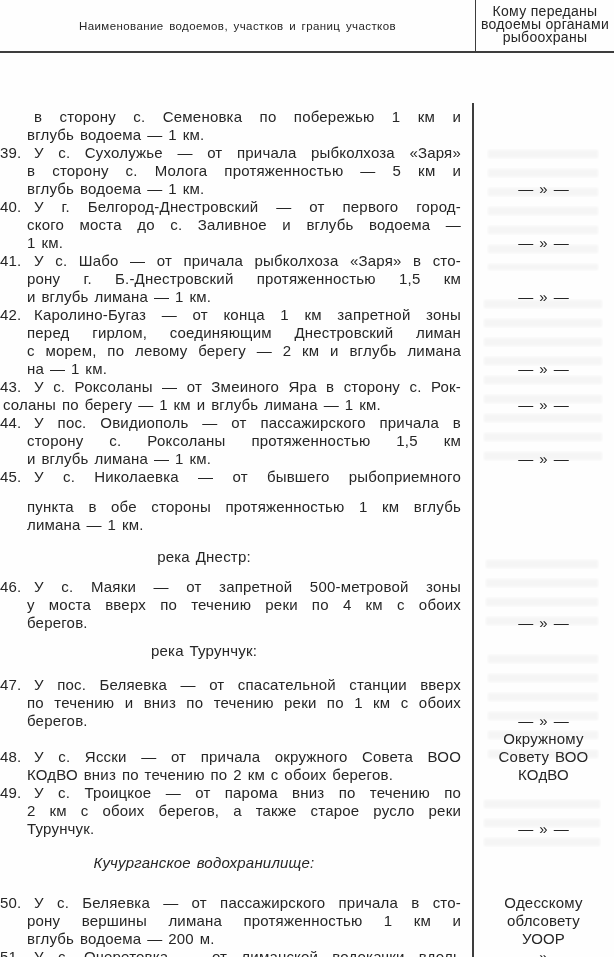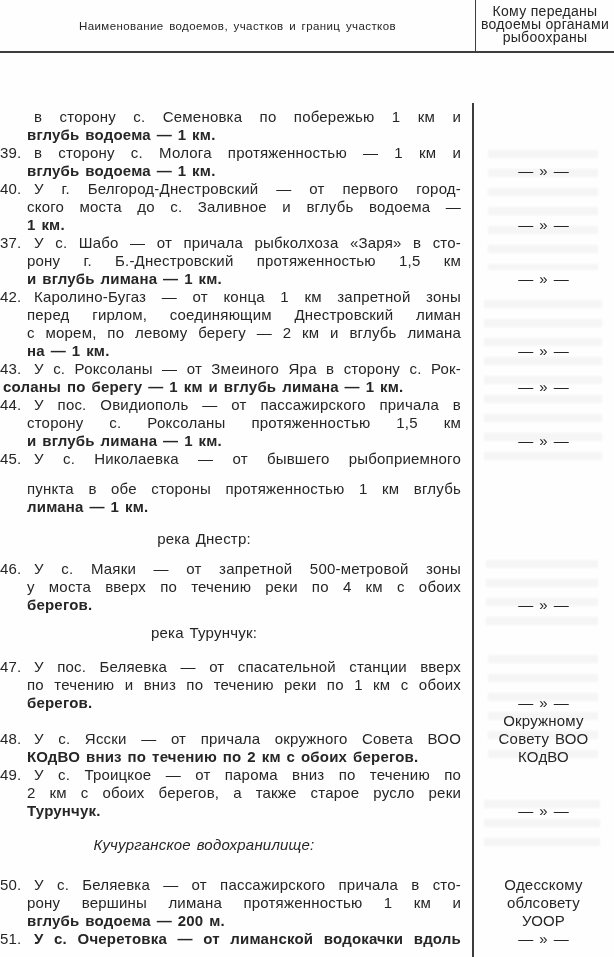--- a/index.html
+++ b/index.html
@@ -46,21 +46,21 @@
   .row { display:flex; align-items:flex-end; }
   .cl {
     width:473px; flex:none;
     box-sizing:border-box;
     position:relative;
     padding:0 12px 0 27px;
   }
   .num { position:absolute; left:0; top:0; }
   .txt .line { text-align:justify; text-align-last:justify; }
   .txt .line:first-child { text-indent:7px; }
-  .txt .line:last-child { text-align-last:left;font-weight:bold; }
+  .txt .line:last-child { text-align-last:left; }
   .jl .line:last-child { text-align-last:justify; }
   .outdent2 .line:nth-child(2) { margin-left:-24px; }
   .i45 .txt .line:nth-child(2) { margin-top:12px; }
   .cr {
     width:141px; flex:none;
     box-sizing:border-box;
     text-align:center;
   }
   .cr .line { text-align:center; }
   .heading { text-align:center; margin-right:80px; }
@@ -113,21 +113,22 @@
             <div class="line">вглубь водоема — 1 км.</div>
           </div>
       </div>
       <div class="cr"></div>
     </div>
 
     <div class="row">
       <div class="cl">
         <span class="num">39.</span>
         <div class="txt">
-            <div class="line">в сторону с. Молога протяженностью — 1 км и</div>
+            <div class="line">У с. Сухолужье — от причала рыбколхоза «Заря»</div>
+            <div class="line">в сторону с. Молога протяженностью — 5 км и</div>
             <div class="line">вглубь водоема — 1 км.</div>
           </div>
       </div>
       <div class="cr">
           <div class="line">— » —</div>
         </div>
     </div>
 
     <div class="row">
       <div class="cl">
@@ -138,21 +139,21 @@
             <div class="line">1 км.</div>
           </div>
       </div>
       <div class="cr">
           <div class="line">— » —</div>
         </div>
     </div>
 
     <div class="row">
       <div class="cl">
-        <span class="num">37.</span>
+        <span class="num">41.</span>
         <div class="txt">
             <div class="line">У с. Шабо — от причала рыбколхоза «Заря» в сто-</div>
             <div class="line">рону г. Б.-Днестровский протяженностью 1,5 км</div>
             <div class="line">и вглубь лимана — 1 км.</div>
           </div>
       </div>
       <div class="cr">
           <div class="line">— » —</div>
         </div>
     </div>

